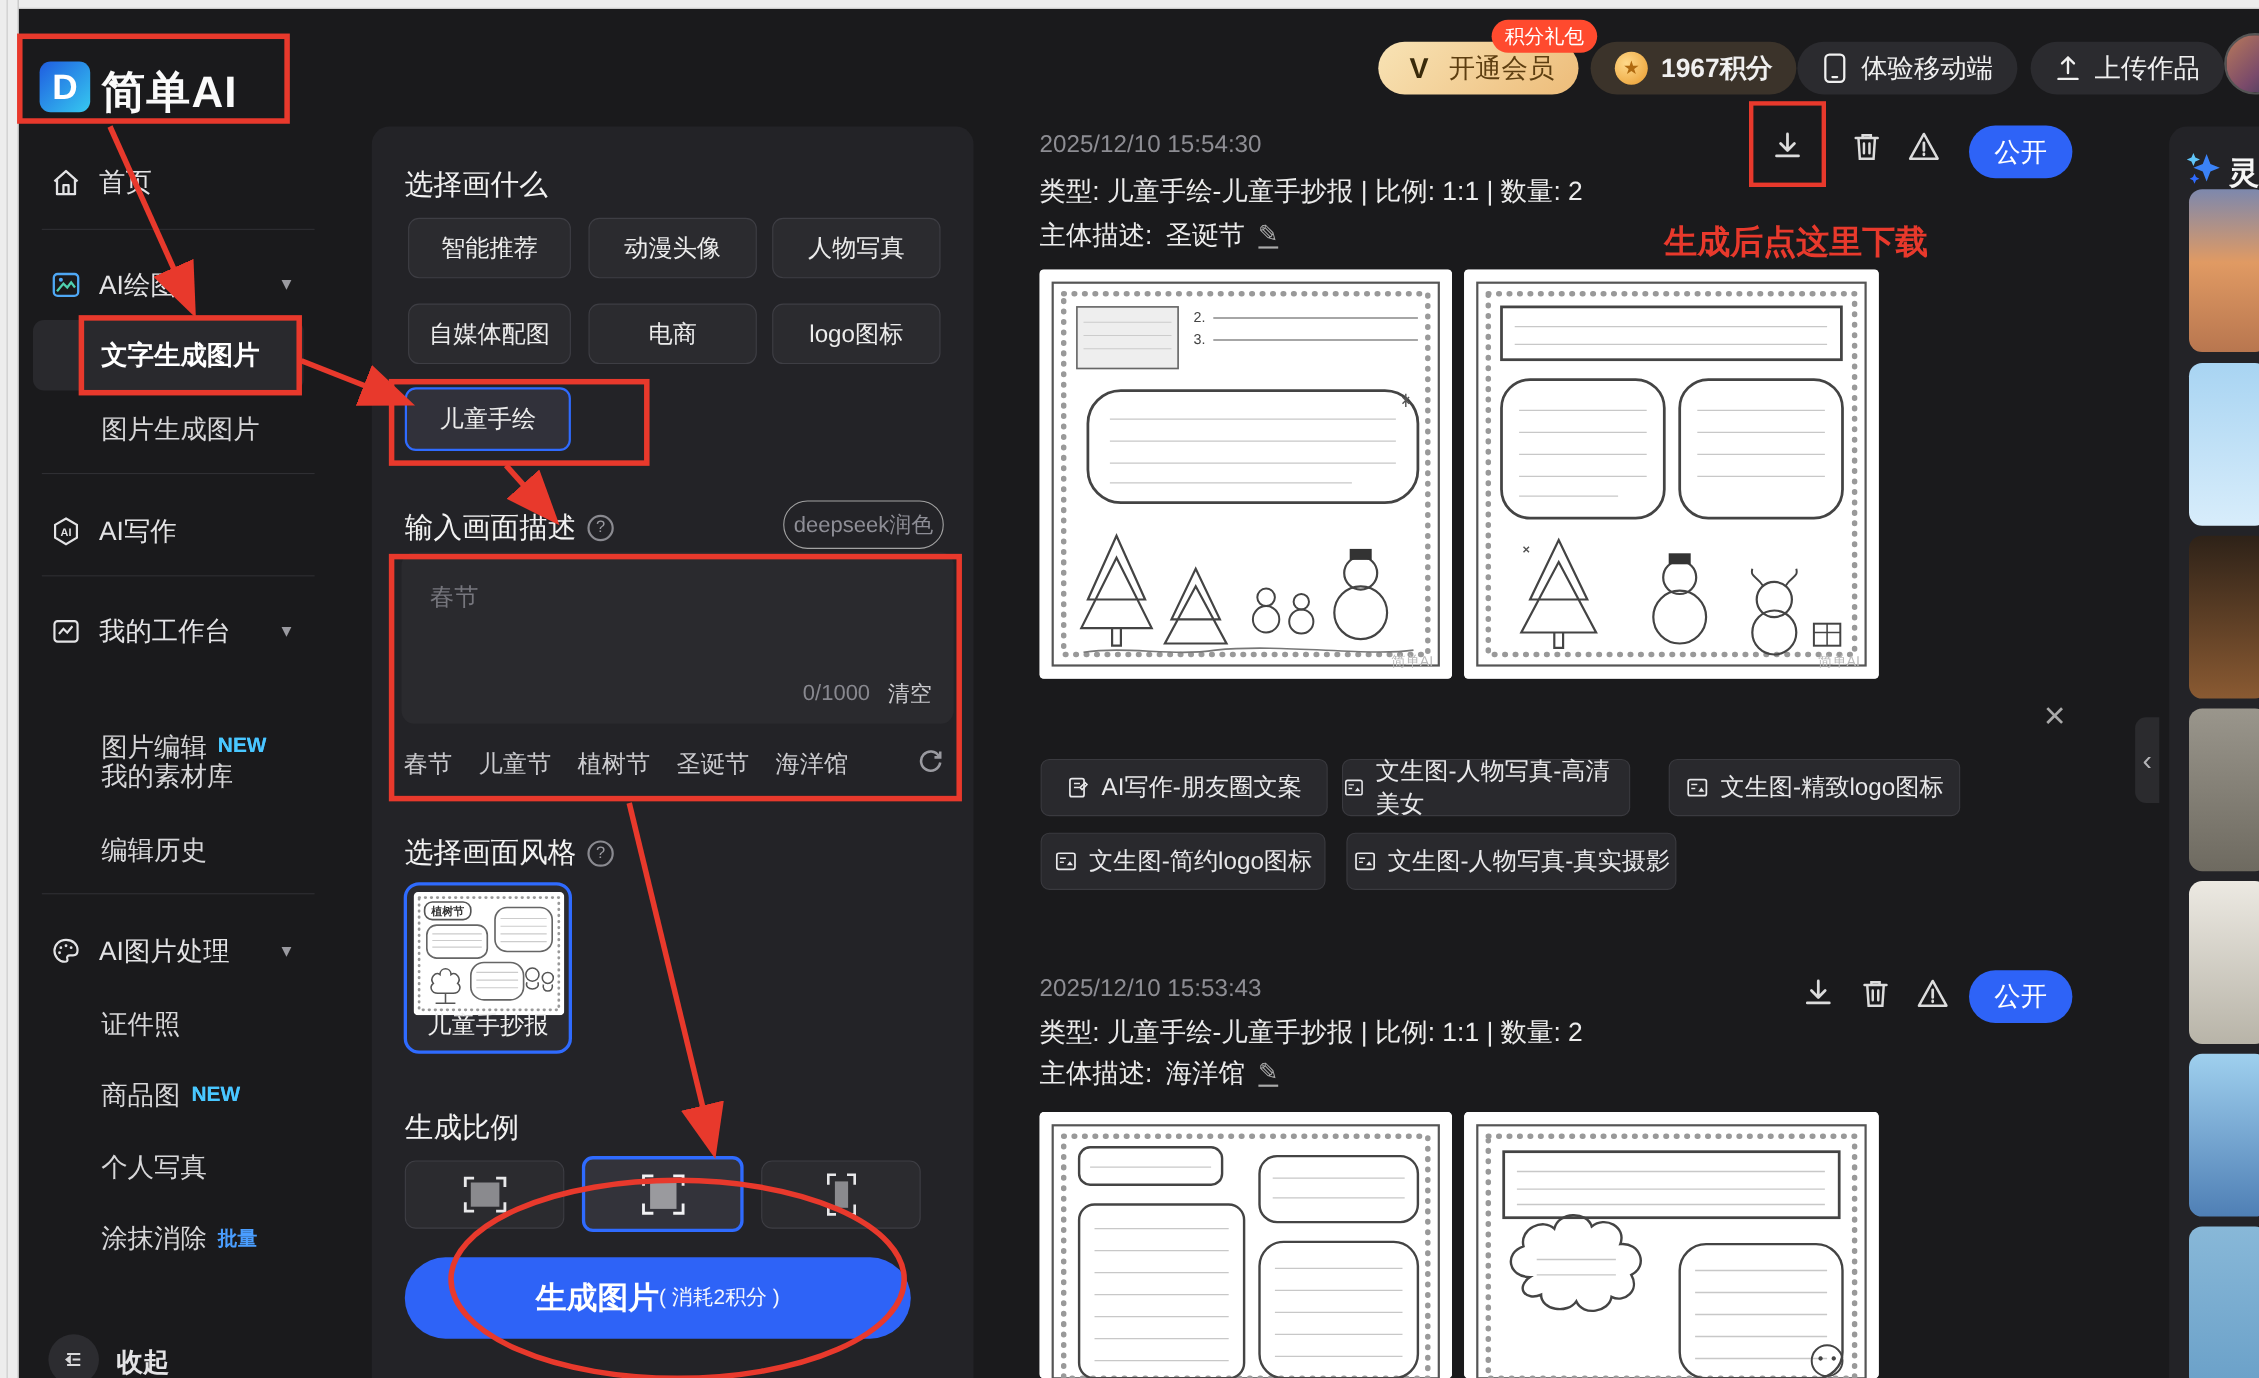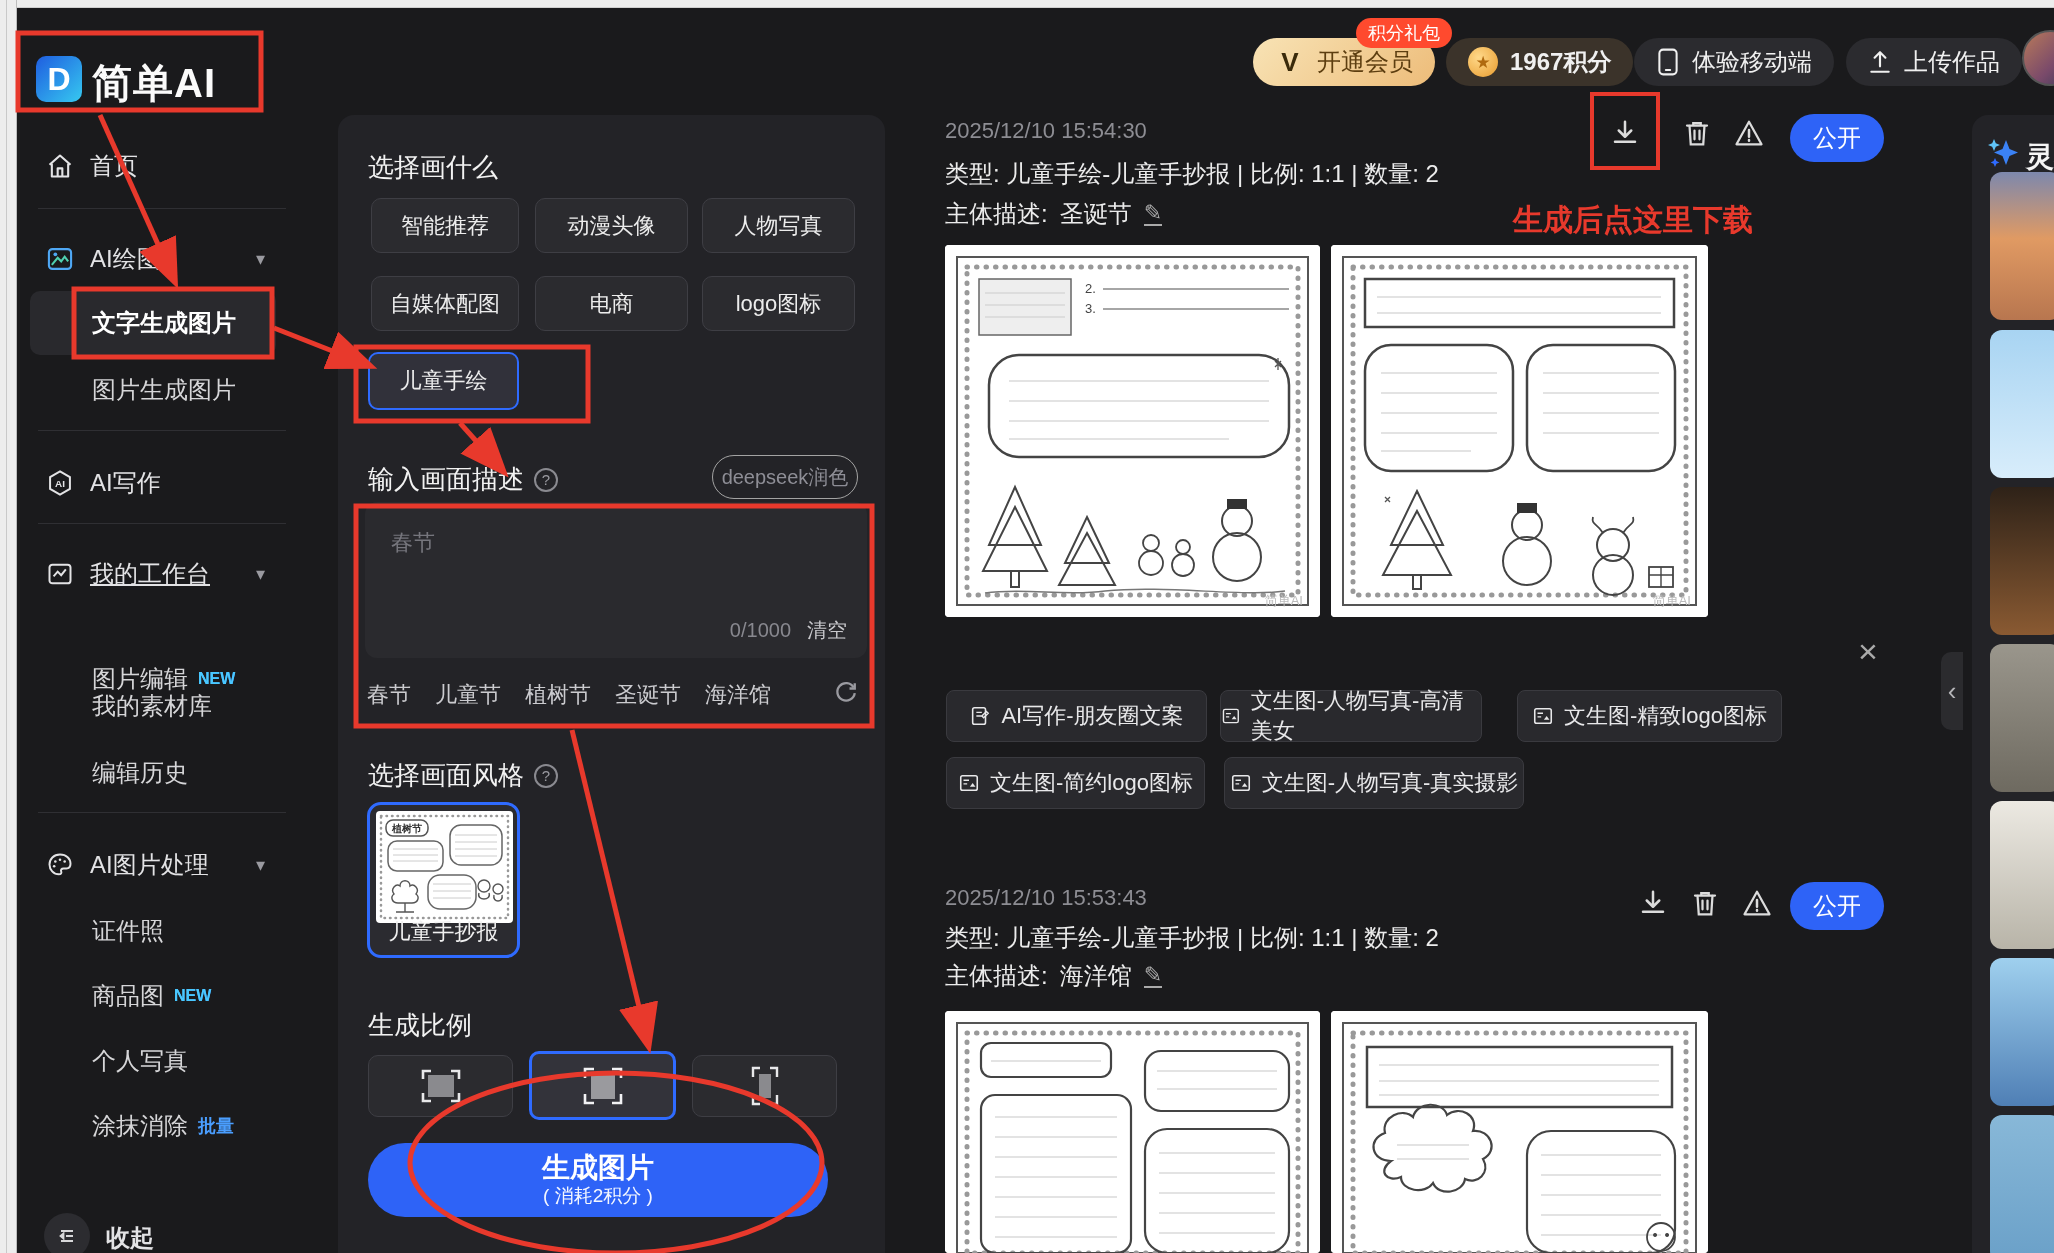--- a/index.html
+++ b/index.html
@@ -12,42 +12,42 @@
   .win-top{left:0;top:0;width:2054px;height:8px;background:#ededed;border-bottom:1px solid #cfcfcf;}
   
   .logo-icon{left:36px;top:56px;width:46px;height:46px;border-radius:10px;background:linear-gradient(135deg,#1f5de0,#36c9f0);color:#fff;font-size:32px;font-weight:bold;display:flex;align-items:center;justify-content:center;}
   .logo-text{left:92px;top:56px;font-size:40px;font-weight:bold;color:#fafafa;letter-spacing:1px;}
   
   .side-item{display:flex;align-items:center;gap:16px;color:#e3e3e5;font-size:24px;cursor:pointer;}
   .side-sub{color:#d6d6d8;font-size:24px;cursor:pointer;display:flex;align-items:center;gap:10px;}
   .divider{left:38px;width:248px;height:1px;background:#2f2f33;}
   .chev{color:#9a9aa0;font-size:18px;}
   .i-chevron-down::before{content:"▾";}
-  .badge-new{font-size:16px;font-weight:bold;color:#49c8ff;background:linear-gradient(90deg,#49c8ff,#3b82f6);-webkit-background-clip:text;background-clip:text;}
+  .badge-new{font-size:19px;font-weight:bold;color:#49c8ff;background:linear-gradient(90deg,#49c8ff,#3b82f6);-webkit-background-clip:text;background-clip:text;}
   .badge-batch{font-size:18px;font-weight:bold;color:#4a9eff;}
   .active-pill{left:30px;top:291px;width:246px;height:64px;background:#29292d;border-radius:10px;}
   .collapse-circle{left:44px;top:1213px;width:46px;height:46px;border-radius:50%;background:#2c2c30;display:flex;align-items:center;justify-content:center;}
   
   .panel{left:338px;top:115px;width:547px;height:1138px;background:#232327;border-radius:16px 16px 0 0;}
   .sec-title{font-size:26px;color:#f2f2f2;display:flex;align-items:center;gap:10px;}
   .cat-btn{background:#2b2b2f;border:1px solid #3e3e44;border-radius:10px;color:#ececec;font-size:22px;display:flex;align-items:center;justify-content:center;cursor:pointer;}
   .cat-btn.sel{border:2px solid #2f6bff;background:#31313a;}
   .pill-badge{border:1px solid #a3a3a3;border-radius:22px;color:#8e8e96;font-size:20px;display:flex;align-items:center;justify-content:center;cursor:pointer;}
   .textarea{background:#2a2a2e;border-radius:12px;}
   .placeholder{color:#76767d;font-size:22px;}
   .counter{color:#88888f;font-size:20px;}
   .clear{color:#c9c9cd;font-size:20px;cursor:pointer;}
   .tag{color:#cbcbcf;font-size:22px;cursor:pointer;}
   .q-circle{width:24px;height:24px;border:2px solid #8a8a90;border-radius:50%;color:#9a9aa0;font-size:15px;display:inline-flex;align-items:center;justify-content:center;}
   .i-q::before{content:"?";}
   .style-card{left:367px;top:802px;width:153px;height:156px;border:3px solid #2f6bff;border-radius:14px;background:#2b2b30;cursor:pointer;}
   .style-label{position:absolute;left:0;right:0;bottom:8px;text-align:center;color:#f0f0f0;font-size:22px;}
   .ratio-btn{background:#2b2b2f;border:1px solid #3e3e44;border-radius:10px;display:flex;align-items:center;justify-content:center;cursor:pointer;}
   .ratio-btn.sel{border:3px solid #2f6bff;background:#33333a;}
-  .gen-btn{left:368px;top:1143px;width:460px;height:74px;border-radius:38px;background:#2e63f7;color:#fff;display:flex;flex-direction:column;align-items:center;justify-content:center;cursor:pointer;}
+  .gen-btn{left:368px;top:1143px;width:460px;height:74px;border-radius:38px;background:#2e63f7;color:#fff;display:flex;align-items:center;justify-content:center;cursor:pointer;}
   .gen-main{font-size:28px;font-weight:bold;line-height:32px;}
   .gen-sub{font-size:19px;opacity:.95;line-height:24px;}
   
   .hpill{height:48px;border-radius:24px;display:flex;align-items:center;gap:12px;color:#f0f0f0;font-size:24px;padding:0 22px;cursor:pointer;background:#2b2b2f;}
   .vip{background:linear-gradient(135deg,#f8e3b5,#edbc79);color:#5d3e10;font-weight:normal;}
   .vip-v{width:30px;height:30px;color:#3a2a0a;font-weight:bold;font-size:26px;display:flex;align-items:center;justify-content:center;}
   .i-vip::before{content:"V";}
   .gift-badge{background:#ff4a2e;color:#fff;font-size:18px;border-radius:15px;padding:3px 12px;}
   .points{background:#3b332a;font-weight:bold;}
   .coin{width:30px;height:30px;border-radius:50%;background:radial-gradient(circle at 35% 35%,#ffd98a,#e89b2e);color:#b06a10;font-size:17px;display:flex;align-items:center;justify-content:center;}
@@ -125,21 +125,21 @@
 
   <div class="abs side-item" style="left:46px;top:467px;">
     <svg style="position:static" width="28" height="28" viewBox="0 0 24 24">
         <path d="M12 2 L20.5 7 V17 L12 22 L3.5 17 V7 Z" fill="none" stroke="#e3e3e5" stroke-width="1.7"></path>
         <text x="12" y="15.5" text-anchor="middle" font-size="8.5" font-weight="bold" fill="#e3e3e5">AI</text>
       </svg>
     <span>AI写作</span>
   </div>
   <div class="abs divider" style="top:523px;"></div>
 
-  <div class="abs side-item" style="left:46px;top:558px;text-decoration:underline;">
+  <div class="abs side-item" style="left:46px;top:558px;">
     <svg style="position:static" width="28" height="28" viewBox="0 0 24 24">
         <rect x="3" y="4" width="18" height="16" rx="2.5" fill="none" stroke="#e3e3e5" stroke-width="1.7"></rect>
         <path d="M6.5 14 L10 10 L13 13 L17 8" fill="none" stroke="#e3e3e5" stroke-width="1.7"></path>
       </svg>
     <span>我的工作台</span>
   </div>
   <span class="abs chev i-chevron-down" style="left:256px;top:563px;"></span>
 
   <div class="abs side-sub" style="left:92px;top:648px;margin-top:15px;">
     <span>图片编辑</span>

